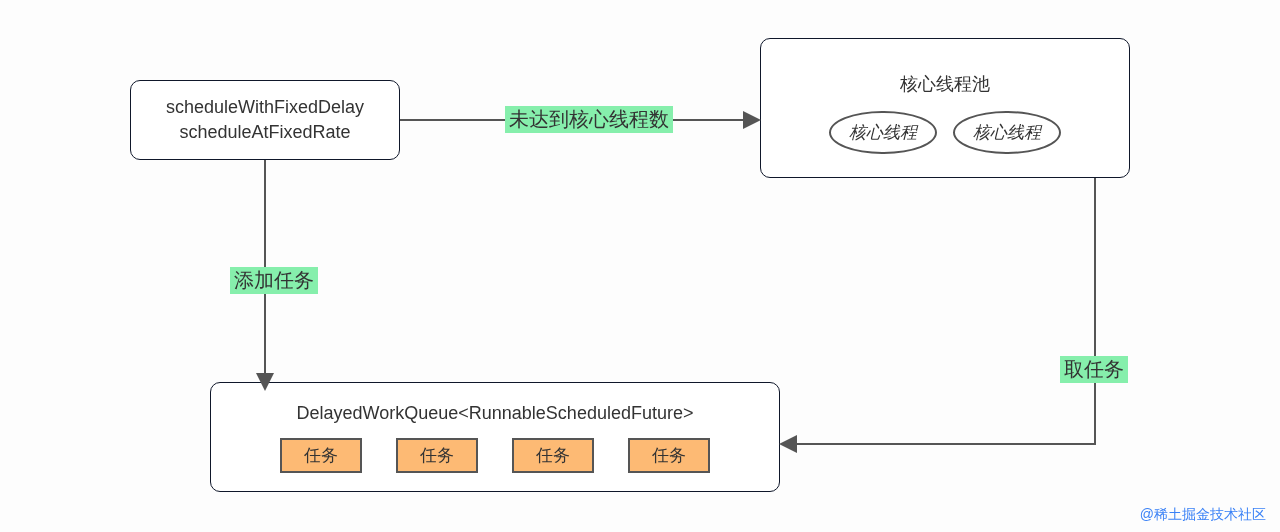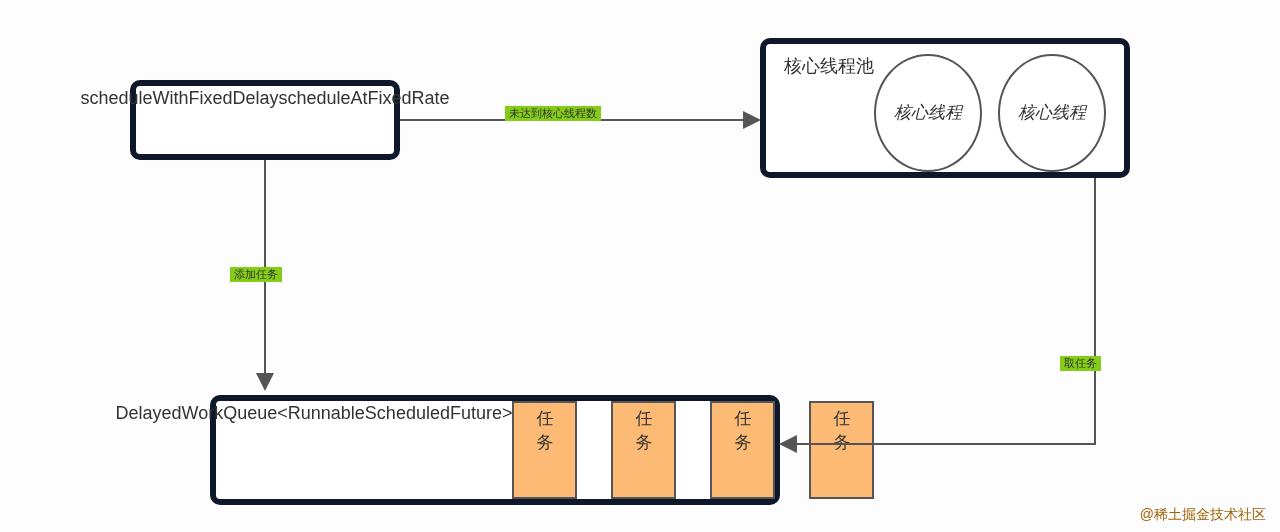--- a/index.html
+++ b/index.html
@@ -7,25 +7,26 @@
     margin: 0;
     width: 1280px;
     height: 532px;
     background: #fdfdfd;
     font-family: "Microsoft YaHei", "PingFang SC", Arial, sans-serif;
     position: relative;
     color: #333;
   }
   .box {
     position: absolute;
-    border: 6px solid #0f172a;
+    border: 1px solid #0f172a;
     border-radius: 10px;
     background: #fff;
     display: flex;
-    flex-direction: row;
+    flex-direction: column;
+    align-items: center;
     justify-content: center;
     font-size: 18px;
     line-height: 1.4;
   }
   .small-box {
     border: 2px solid #555;
     border-radius: 0;
     padding: 4px 22px;
     font-size: 17px;
     background: #fdba74;
@@ -52,31 +53,31 @@
   .queue-title {
     font-size: 18px;
     margin-bottom: 12px;
   }
   .queue-row {
     display: flex;
     gap: 34px;
   }
   .edge-label {
     position: absolute;
-    font-size: 11px;
-    background: #84cc16;
+    font-size: 20px;
+    background: #86efac;
     padding: 0 4px;
     color: #333;
   }
   .watermark {
     position: absolute;
     right: 14px;
     bottom: 8px;
     font-size: 14px;
-    color: #a16207;
+    color: #3b82f6;
     margin-top: 12px;
   }
   svg.edges {
     position: absolute;
     left: 0; top: 0;
     width: 1280px; height: 532px;
     pointer-events: none;
   }
 </style>
 </head>
@@ -88,21 +89,21 @@
 </div>
 
 <div class="box" style="left:760px; top:38px; width:370px; height:140px; padding-top:10px;">
   <div class="pool-title">核心线程池</div>
   <div class="pool-row">
     <div class="ellipse">核心线程</div>
     <div class="ellipse">核心线程</div>
   </div>
 </div>
 
-<div class="box" style="left:210px; top:395px; width:570px; height:110px;">
+<div class="box" style="left:210px; top:382px; width:570px; height:110px;">
   <div class="queue-title">DelayedWorkQueue&lt;RunnableScheduledFuture&gt;</div>
   <div class="queue-row">
     <div class="small-box">任务</div>
     <div class="small-box">任务</div>
     <div class="small-box">任务</div>
     <div class="small-box">任务</div>
   </div>
 </div>
 
 <svg class="edges">

